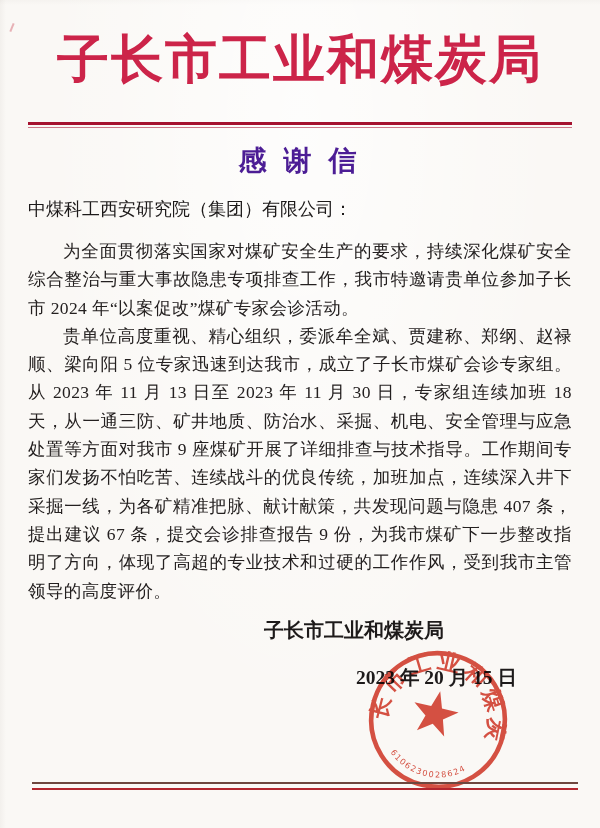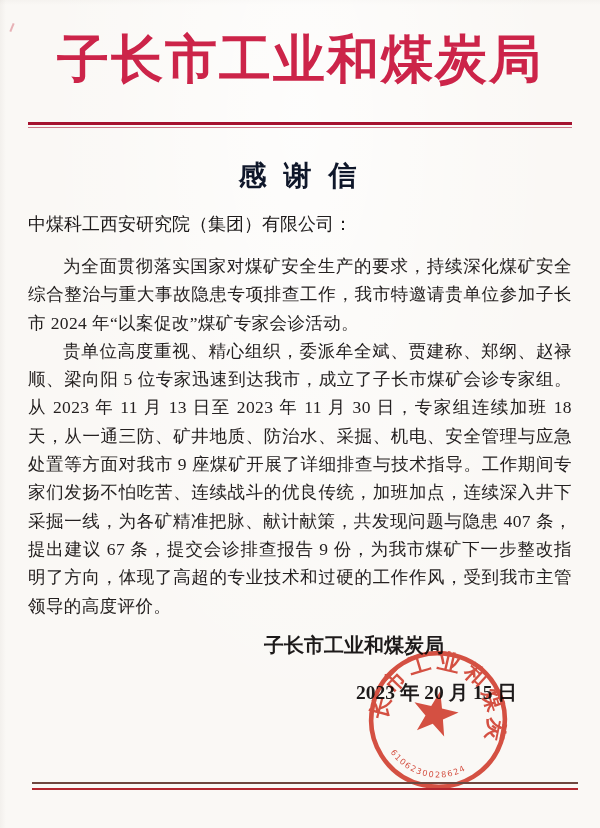--- a/index.html
+++ b/index.html
@@ -21,27 +21,27 @@
     font-size: 52px;
     font-weight: bold;
     letter-spacing: 2px;
     line-height: 60px;
     white-space: nowrap;
   }
   .head-rule { margin: 32px 28px 0 28px; }
   .head-rule .thick { height: 3px; }
   .head-rule .thin  { height: 1px; margin-top: 2px; opacity: .55; }
   .letter-title {
-    margin-top: 32px;
+    margin-top: 17px;
     text-align: center;
     font-size: 28px;
     font-weight: bold;
     letter-spacing: 5px;
     line-height: 32px;
-    color: #0f172a;
+    color: #4c1d95;
   }
   .content { margin: 0 28px; }
   .addressee {
     margin-top: 18px;
     font-size: 18px;
     font-weight: normal;
     line-height: 28px;
     color: #1d1a1a;
   }
   .body-p {

